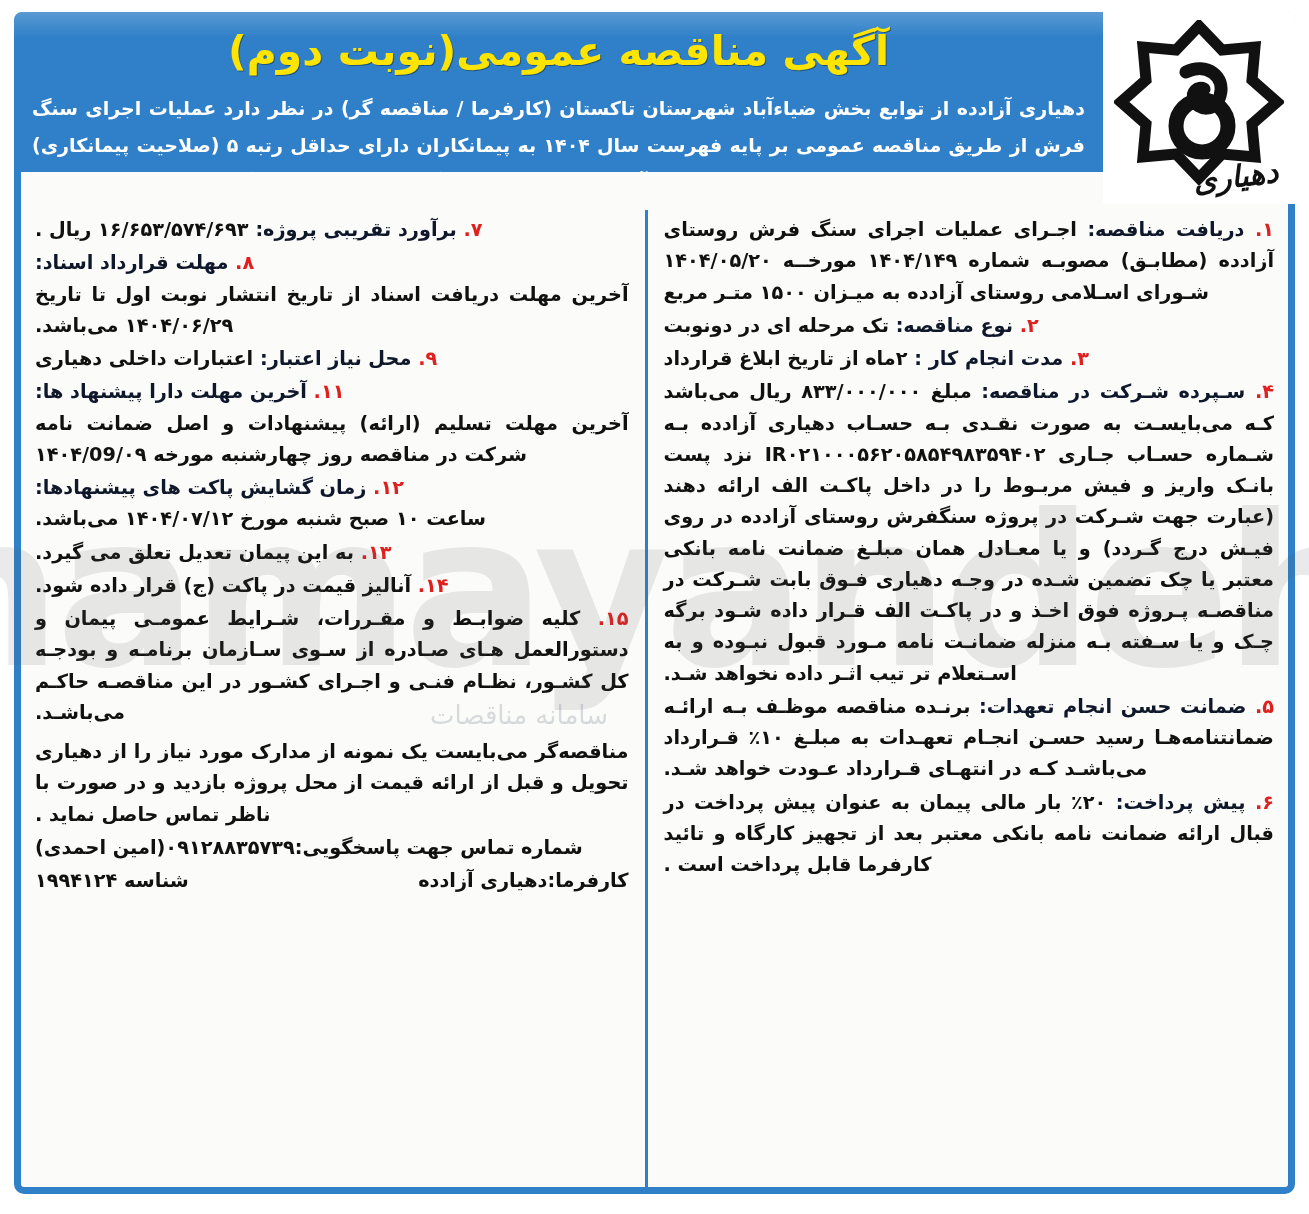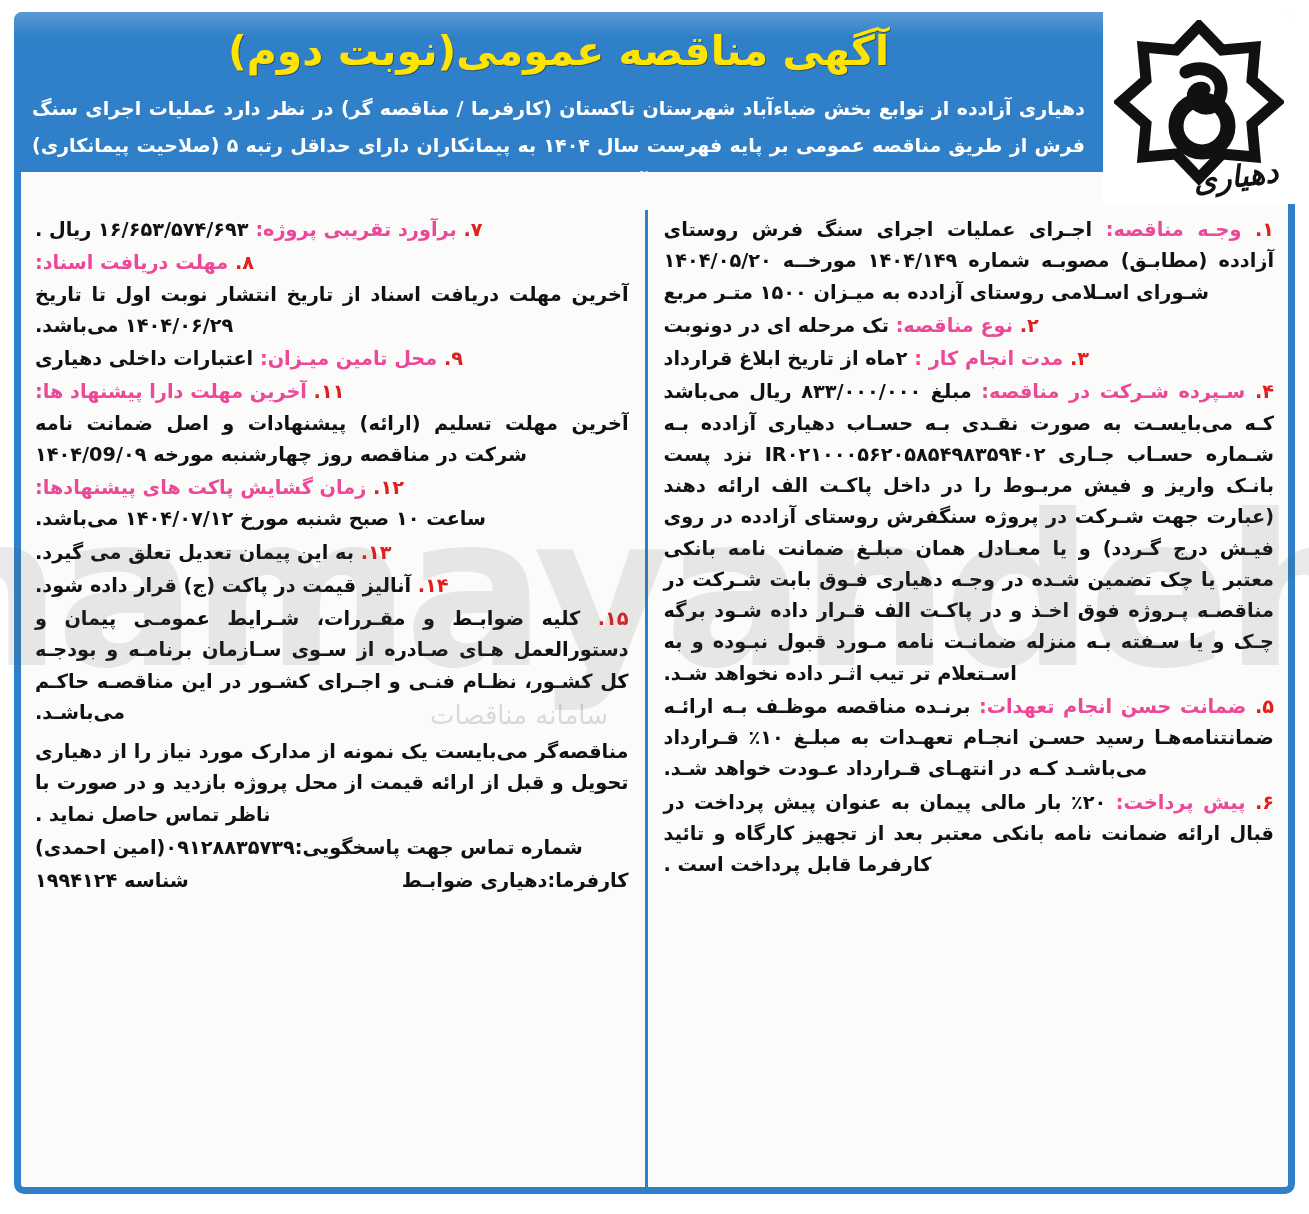--- a/index.html
+++ b/index.html
@@ -143,21 +143,21 @@
   .col-sep {
     width: 3px;
     background: #2f80c8;
     order: 2;
     margin: 0 2px;
     align-self: stretch;
   }
   .col-left { order: 3; }
 
   .clause { margin: 0 0 2px 0; }
-  .lbl { color: #ec4899; margin-top: 36px; }
+  .lbl { color: #0f172a; margin-top: 36px; }
   .num { color: #e01f1f; }
   .txt { color: #111111; }
 
   .sign-line { margin-top: 8px; }
   .footer-row {
     display: flex;
     justify-content: space-between;
     direction: rtl;
     margin-top: 2px;
   }
@@ -215,21 +215,21 @@
       <div class="logo-word">دهیاری</div>
     </div>
   </div>
 
   <div class="body-wrap">
 
     <div class="col col-right">
 
       <p class="clause">
         <span class="num">۱.</span>
-        <span class="lbl">وجـه مناقصه:</span>
+        <span class="lbl">دریافت مناقصه:</span>
         <span class="txt">اجـرای عملیات اجرای سنگ فرش روستای آزادده (مطابـق) مصوبـه شماره ۱۴۰۴/۱۴۹ مورخــه ۱۴۰۴/۰۵/۲۰ شـورای اسـلامی روستای آزادده به میـزان ۱۵۰۰ متـر مربع</span>
       </p>
 
       <p class="clause">
         <span class="num">۲.</span>
         <span class="lbl">نوع مناقصه:</span>
         <span class="txt">تک مرحله ای در دونوبت</span>
       </p>
 
       <p class="clause">
@@ -263,28 +263,28 @@
     <div class="col col-left">
 
       <p class="clause">
         <span class="num">۷.</span>
         <span class="lbl">برآورد تقریبی پروژه:</span>
         <span class="txt">۱۶/۶۵۳/۵۷۴/۶۹۳ ریال .</span>
       </p>
 
       <p class="clause">
         <span class="num">۸.</span>
-        <span class="lbl">مهلت دریافت اسناد:</span>
+        <span class="lbl">مهلت قرارداد اسناد:</span>
         <br>
         <span class="txt">آخرین مهلت دریافت اسناد از تاریخ انتشار نوبت اول تا تاریخ ۱۴۰۴/۰۶/۲۹ می‌باشد.</span>
       </p>
 
       <p class="clause">
         <span class="num">۹.</span>
-        <span class="lbl">محل تامین میـزان:</span>
+        <span class="lbl">محل نیاز اعتبار:</span>
         <span class="txt">اعتبارات داخلی دهیاری</span>
       </p>
 
 
       <p class="clause">
         <span class="num">۱۱.</span>
         <span class="lbl">آخرین مهلت دارا پیشنهاد ها:</span>
         <br>
         <span class="txt">آخرین مهلت تسلیم (ارائه) پیشنهادات و اصل ضمانت نامه شرکت در مناقصه روز چهارشنبه مورخه ۱۴۰۴/09/۰۹</span>
       </p>
@@ -312,21 +312,21 @@
       </p>
 
       <p class="clause sign-line">مناقصه‌گر می‌بایست یک نمونه از مدارک مورد نیاز را از دهیاری تحویل و قبل از ارائه قیمت از محل پروژه بازدید و در صورت با ناظر تماس حاصل نماید .</p>
 
       <p class="clause">
         <span class="txt">شماره تماس جهت پاسخگویی:</span><span class="txt">۰۹۱۲۸۸۳۵۷۳۹</span><span class="txt">(امین احمدی)</span>
       </p>
 
       <div class="footer-row">
         <span>
-          <span class="txt">کارفرما:</span><span class="txt">دهیاری ضوابـط</span>
+          <span class="txt">کارفرما:</span><span class="txt">دهیاری آزادده</span>
         </span>
         <span>
           <span class="txt">شناسه</span>
           <span class="txt">۱۹۹۴۱۲۴</span>
         </span>
       </div>
 
     </div>
   </div>
 

